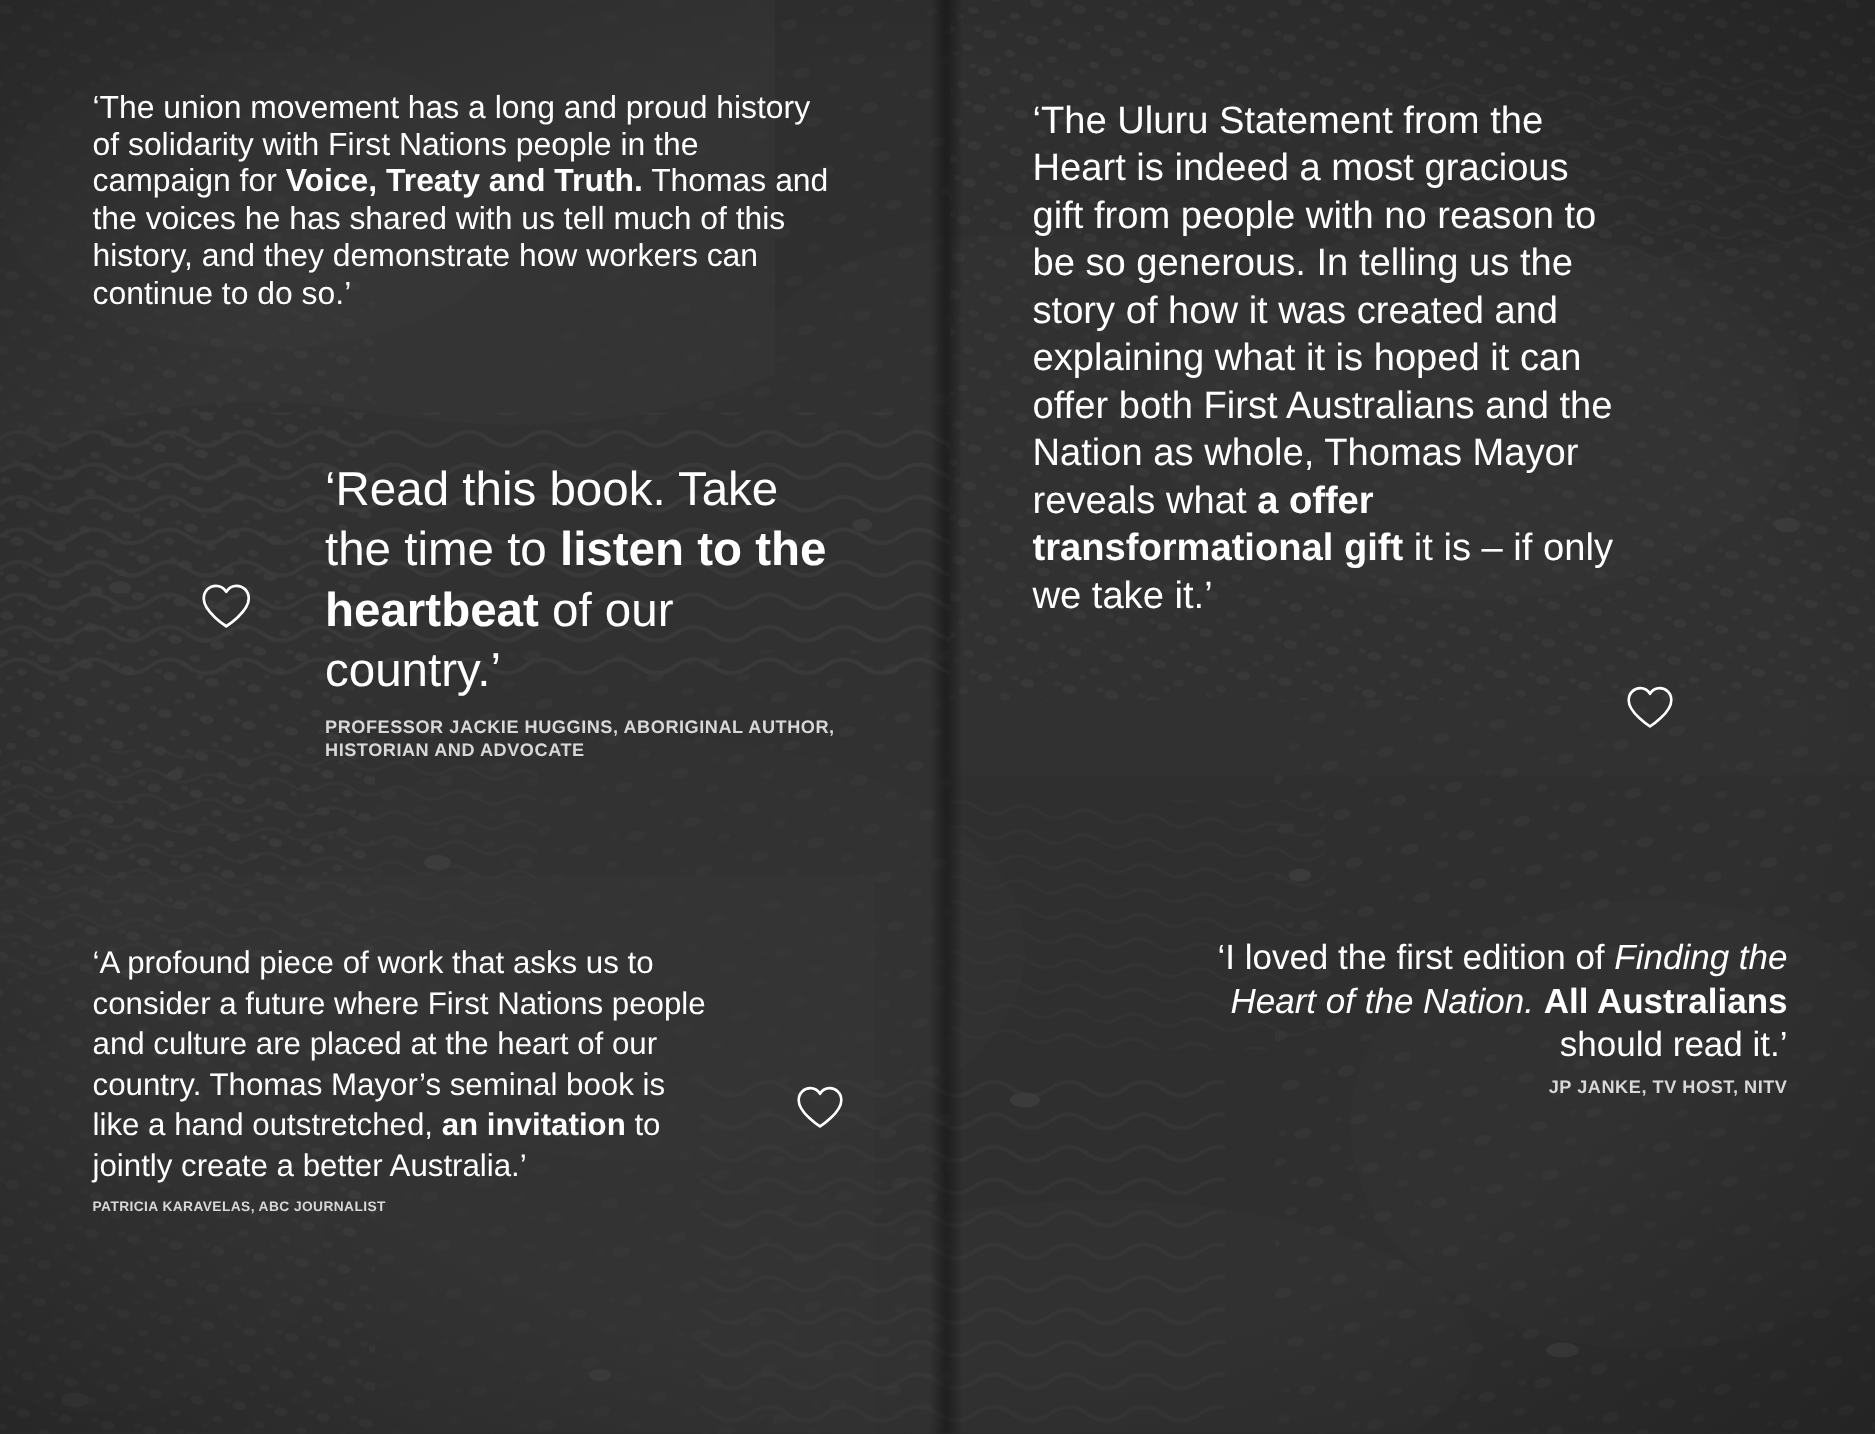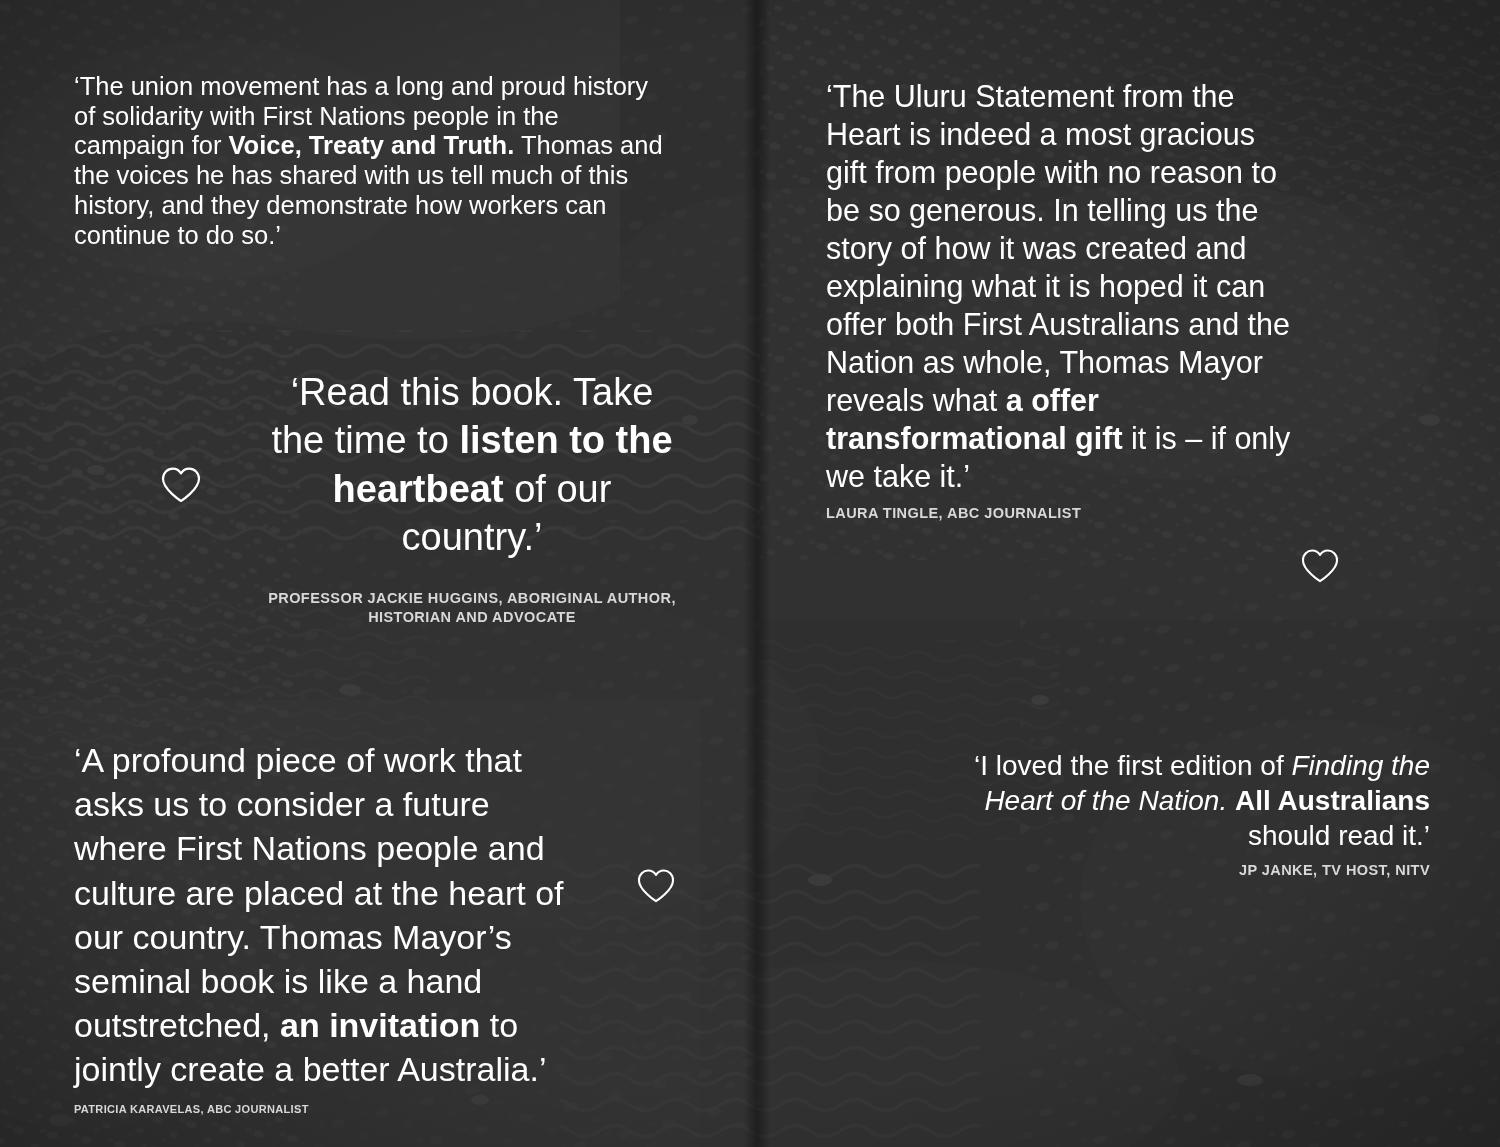--- a/index.html
+++ b/index.html
@@ -61,27 +61,27 @@
     color: #d8d8d8;
     text-transform: uppercase;
   }
 
   
   #q1 { left: 74px; top: 72px; width: 600px; }
   #q1 .q-text { font-size: 25.5px; line-height: 1.165; }
   #q1 .attrib { font-size: 14.5px; line-height: 1.28; margin-top: 8px; width: 520px; }
 
   
-  #q2 { left: 260px; top: 368px; width: 424px; text-align: center; }
+  #q2 { left: 260px; top: 368px; width: 424px; text-align: left; }
   #q2 .q-text { font-size: 38px; line-height: 1.27; }
-  #q2 .attrib { font-size: 14.5px; line-height: 1.3; margin-top: 28px; }
+  #q2 .attrib { font-size: 14.5px; line-height: 1.3; margin-top: 12px; }
 
   
   #q3 { left: 74px; top: 738px; width: 500px; }
-  #q3 .q-text { font-size: 34px; line-height: 1.3; }
+  #q3 .q-text { font-size: 25px; line-height: 1.3; margin-top: 16px; }
   #q3 .attrib { font-size: 11px; line-height: 1.3; margin-top: 10px; }
 
   
   #q4 { left: 826px; top: 78px; width: 470px; }
   #q4 .q-text { font-size: 30.5px; line-height: 1.245; }
   #q4 .attrib { font-size: 14.5px; line-height: 1.3; margin-top: 8px; }
 
   
   #q5 { left: 930px; top: 748px; width: 500px; text-align: right; }
   #q5 .q-text { font-size: 28px; line-height: 1.25; }
@@ -188,21 +188,20 @@
       <div class="q-text">
         <span>‘A profound piece of work that asks us to consider a future where First Nations people and culture are placed at the heart of our country. Thomas Mayor’s seminal book is like a hand outstretched, </span><b>an invitation</b><span> to jointly create a better Australia.’</span>
       </div>
       <div class="attrib">PATRICIA KARAVELAS, ABC JOURNALIST</div>
     </div>
 
     <div class="quote-block" id="q4">
       <div class="q-text">
         <span>‘The Uluru Statement from the Heart is indeed a most gracious gift from people with no reason to be so generous. In telling us the story of how it was created and explaining what it is hoped it can offer both First Australians and the Nation as whole, Thomas Mayor reveals what </span><b>a offer transformational gift</b><span> it is – if only we take it.’</span>
       </div>
-      <div class="attrib">LAURA TINGLE, ABC JOURNALIST</div>
     </div>
 
     <div class="quote-block" id="q5">
       <div class="q-text">
         <span>‘I loved the first edition of </span><i>Finding the Heart of the Nation.</i><span> </span><b>All Australians</b><span> should read it.’</span>
       </div>
       <div class="attrib">JP JANKE, TV HOST, NITV</div>
     </div>
 
     <div class="heart" id="heart-1">

